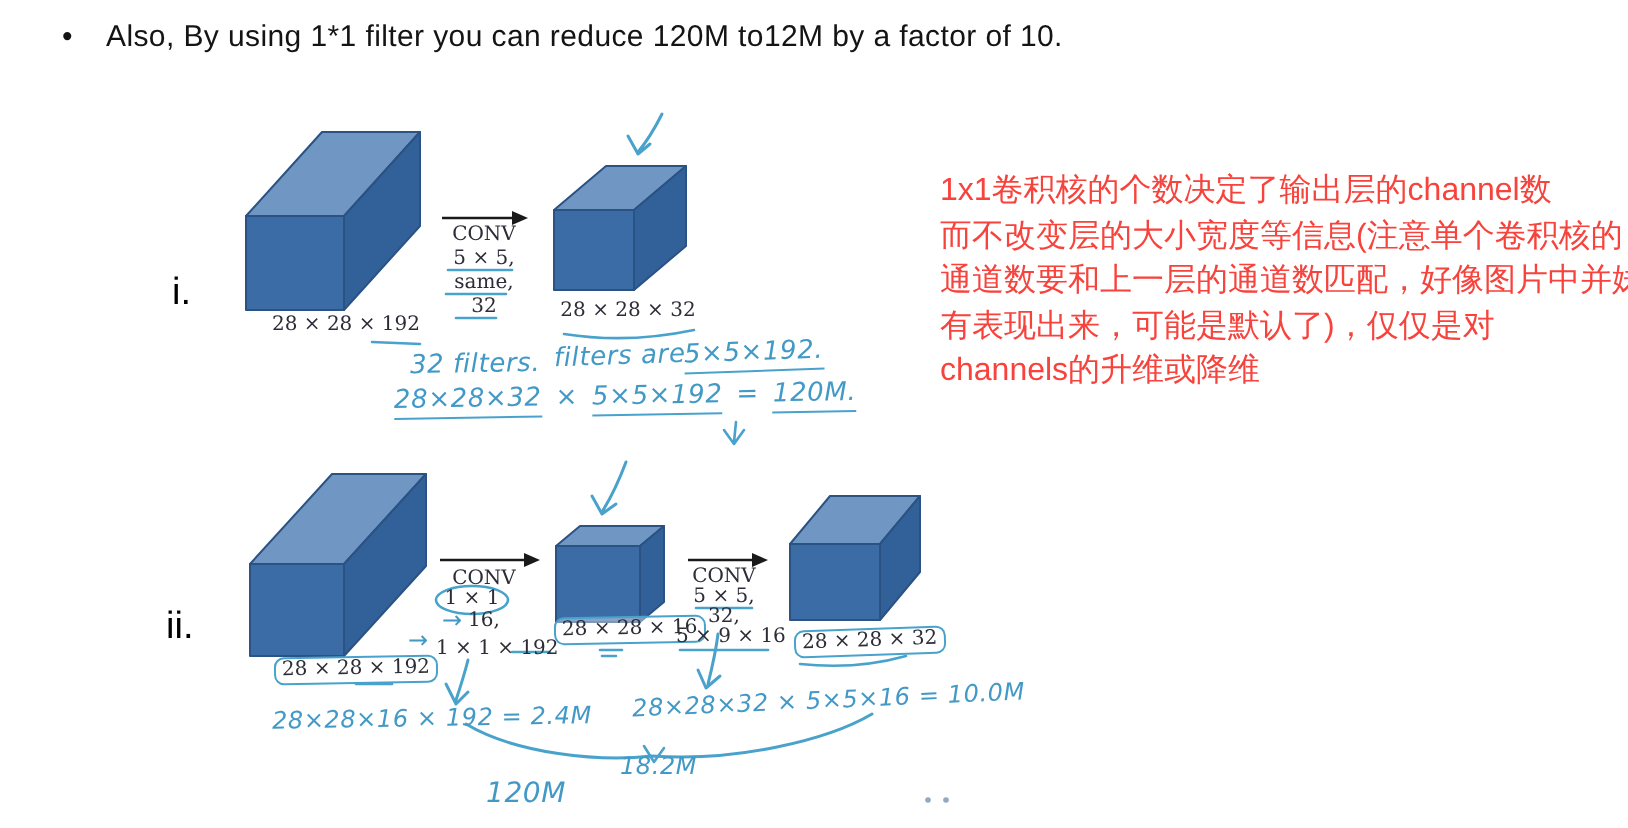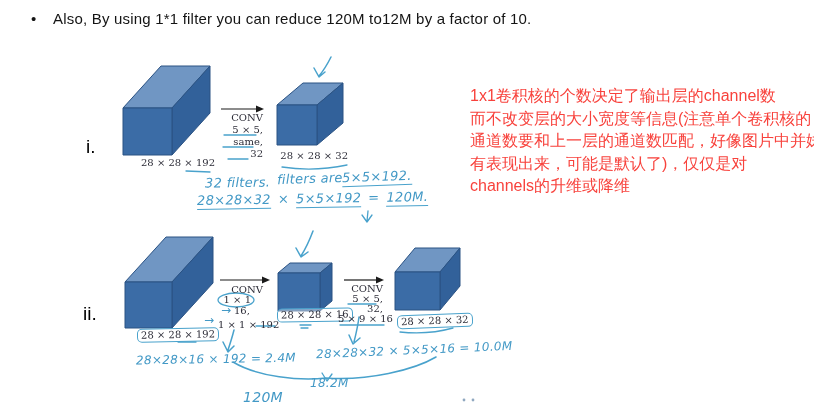--- a/index.html
+++ b/index.html
@@ -4,21 +4,21 @@
 <style>
   html,body{margin:0;padding:0}
   body{
     width:814px;height:414px;position:relative;background:#ffffff;
     font-family:"Liberation Sans",sans-serif;overflow:hidden;
   }
   .abs{position:absolute;white-space:nowrap}
   .title-text{font-size:15px;color:#141414;letter-spacing:.2px}
   .idx{font-size:19px;color:#000}
   .plabel{font-family:"DejaVu Serif",serif;font-size:10px;color:#2d2d38}
-  .center{text-align:right}
+  .center{text-align:center}
   .hand-text{
     font-family:"DejaVu Sans",sans-serif;font-style:italic;
     font-size:13px;color:#4399c6;letter-spacing:.3px;
   }
   .hand-sm{font-size:12px}
   .hand-u{border-bottom:1.4px solid #49a2cc;padding-bottom:1px}
   .boxed{
     border:1.5px solid #49a2cc;border-radius:5px;padding:0 3px 1px 3px;
     display:inline-block;background:rgba(255,255,255,.4);
   }

